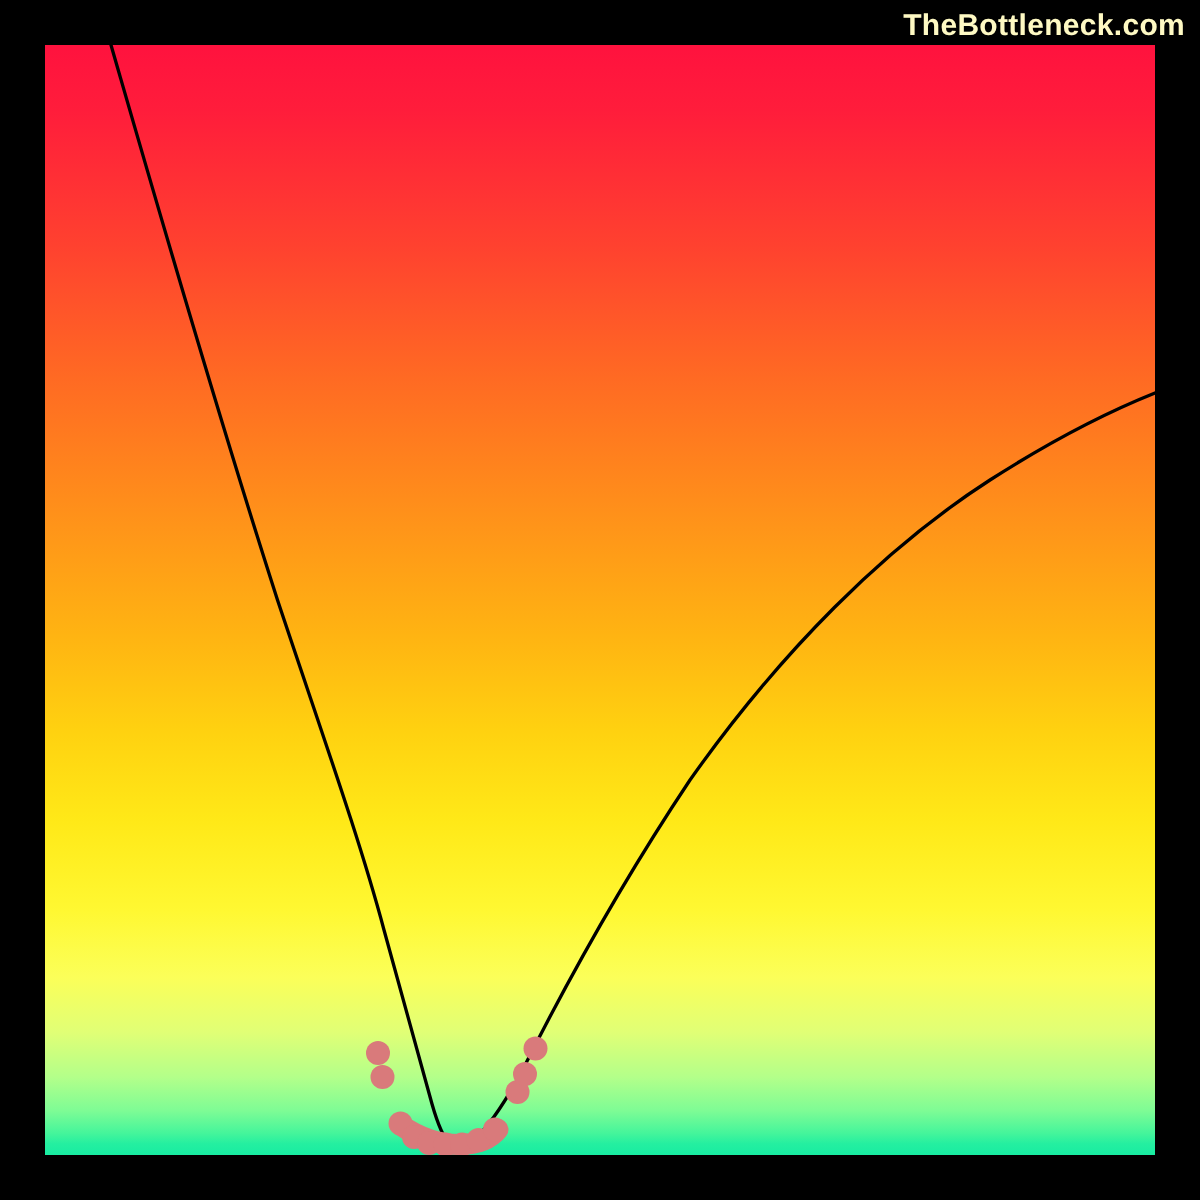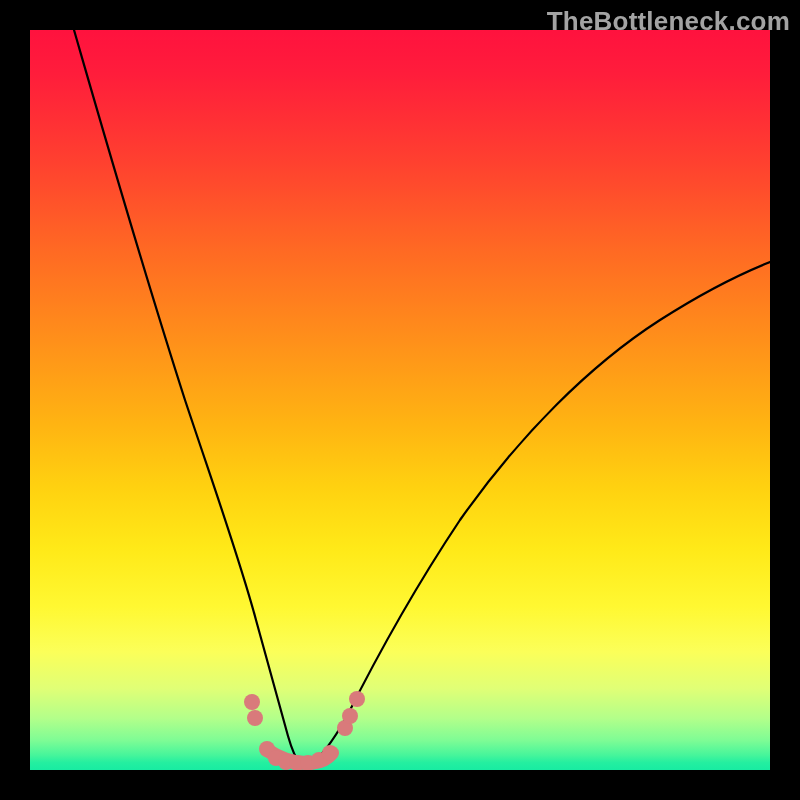--- a/index.html
+++ b/index.html
@@ -33,23 +33,23 @@
       #46f59b 98%,
       #24efa0 99%,
       #18eca2 100%
     );
   }
   .watermark {
     position: absolute;
     top: 6px;
     right: 10px;
     font-family: Arial, Helvetica, sans-serif;
-    font-size: 26px;
+    font-size: 20px;
     font-weight: 600;
-    color: #a3a3a3;
+    color: #fef9c3;
     letter-spacing: 0.2px;
     user-select: none;
   }
   svg.curves {
     position: absolute;
     left: 0; top: 0;
     width: 740px;
     height: 740px;
   }
   .curve { fill: none; stroke: #000; stroke-width: 2.2; stroke-linecap: round; }

